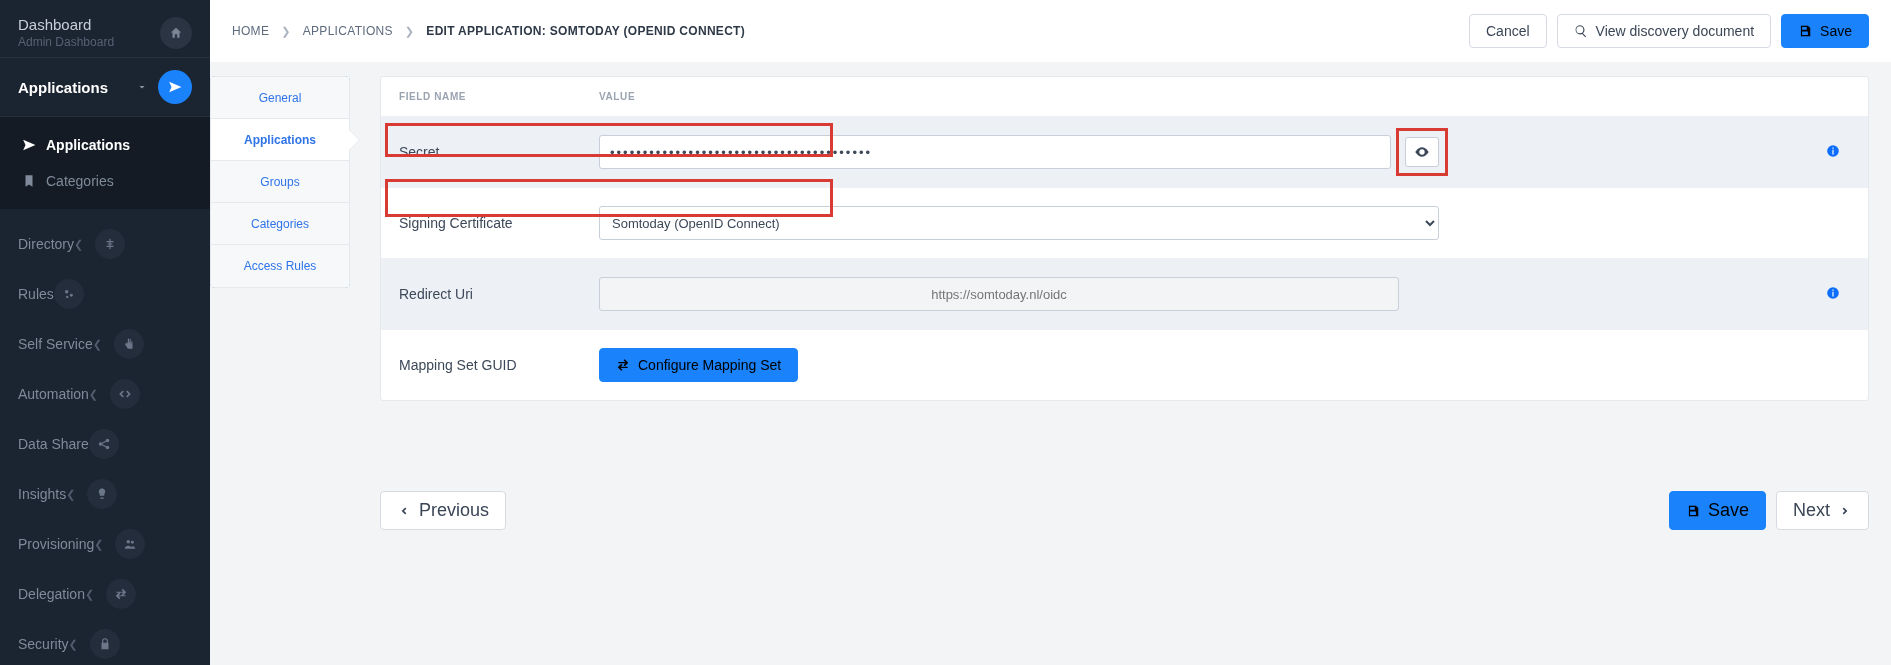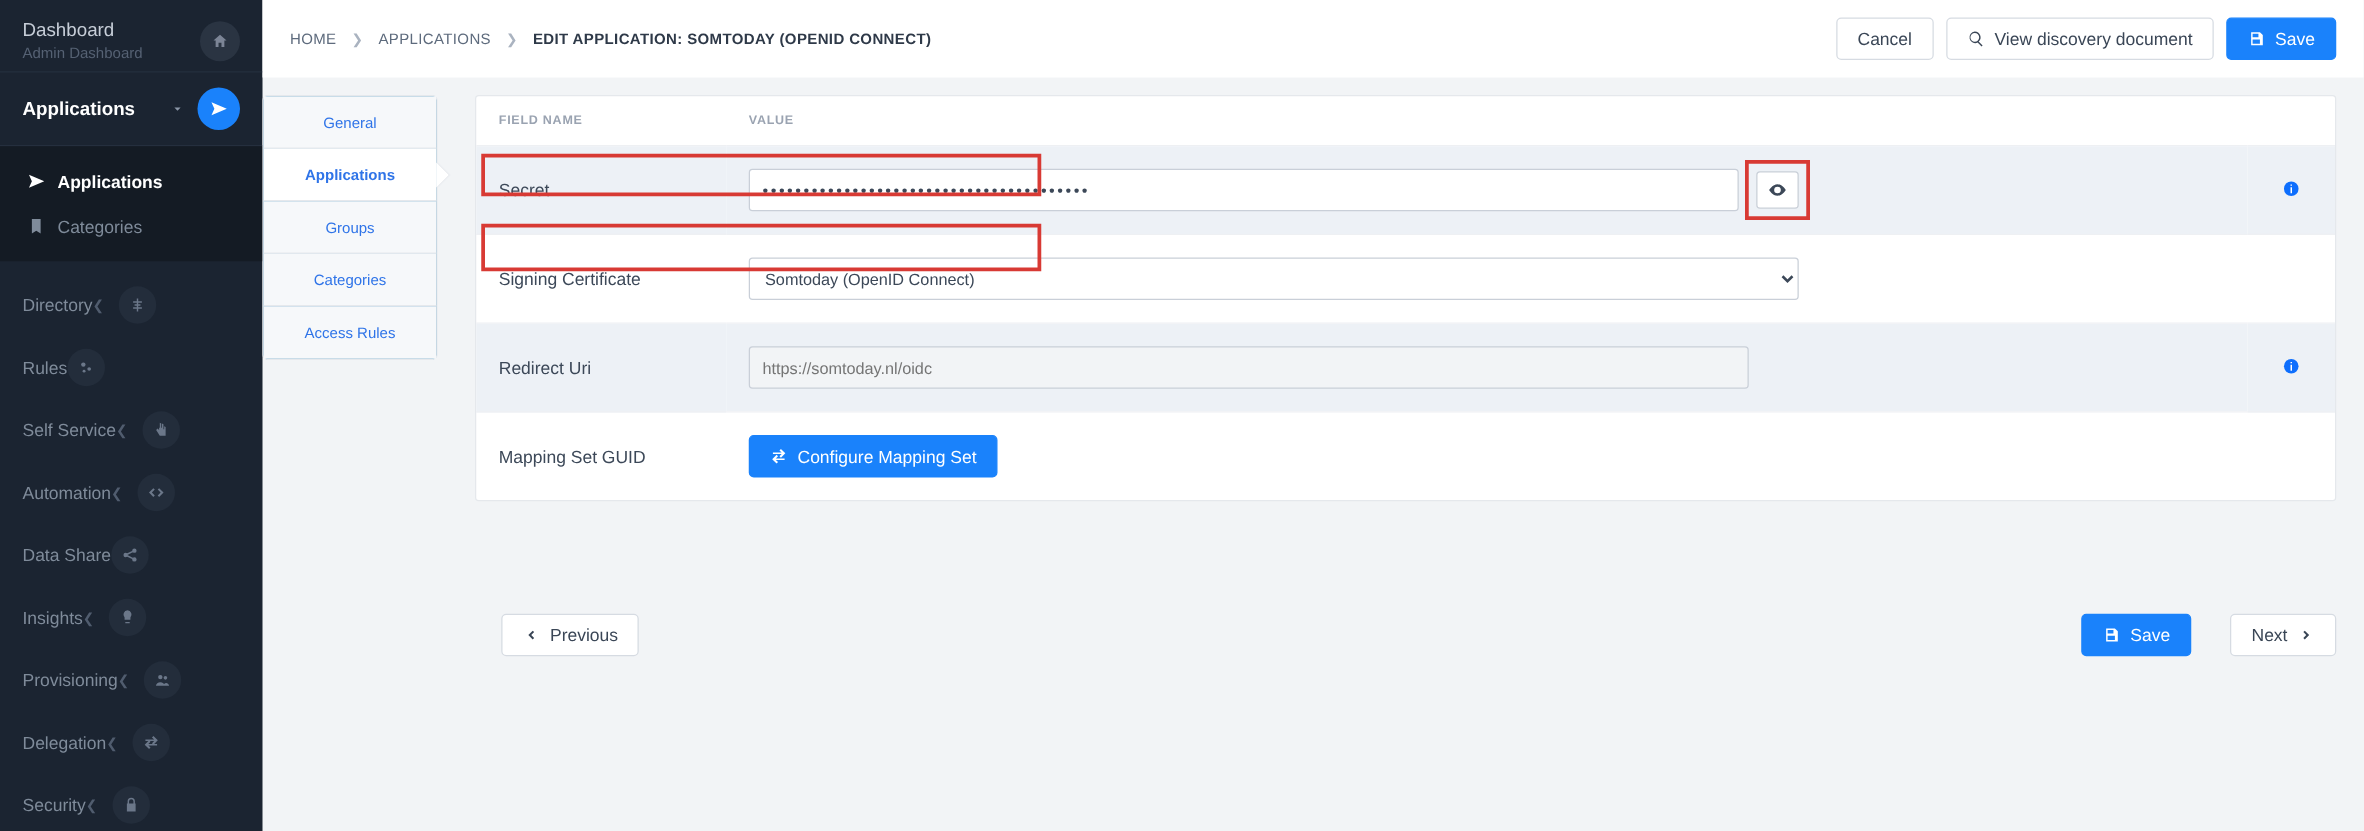--- a/index.html
+++ b/index.html
@@ -46,21 +46,21 @@
 
   
   .main{flex:1;display:flex;flex-direction:column;min-width:0;}
   .topbar{background:#fff;padding:14px 22px;display:flex;justify-content:space-between;}
   .breadcrumbs{display:flex;align-items:center;gap:12px;font-size:12px;color:#5e6b7d;letter-spacing:.3px;}
   .breadcrumbs .bc{text-transform:uppercase;cursor:pointer;}
   .breadcrumbs .bc.final{font-weight:700;color:#2e3948;cursor:default;}
   .breadcrumbs .sep{color:#aab3c0;font-size:11px;}
   .top-actions{display:flex;gap:10px;}
   .btn{border:1px solid var(--btn-border);background:#fff;color:#3a4656;padding:8px 16px;border-radius:4px;font-size:14px;cursor:pointer;display:inline-flex;align-items:center;gap:8px;}
-  .btn.primary{background:var(--accent);border-color:var(--accent);color:#ffffff;}
+  .btn.primary{background:var(--accent);border-color:var(--accent);color:#000000;}
   .btn svg{width:14px;height:14px;}
 
   .content{flex:1;padding:0 22px 22px 0;display:flex;gap:0;}
 
   
   .subnav{width:140px;background:#0369a1;border:1px solid var(--border);border-radius:4px;margin-top:14px;align-self:flex-start;}
   .subnav-item{height:42px;display:flex;align-items:center;justify-content:center;font-size:12px;color:#2f74e8;border-bottom:1px solid var(--border);cursor:pointer;position:relative;background:#f6f8fa;}
   .subnav-item:last-child{border-bottom:none;}
   .subnav-item.active{background:#fff;font-weight:600;}
   .subnav-item.active::after{content:"";position:absolute;right:-10px;top:50%;transform:translateY(-50%);width:0;height:0;border-top:10px solid transparent;border-bottom:10px solid transparent;border-left:10px solid #fff;filter:drop-shadow(1px 0 0 var(--border));}
@@ -84,21 +84,21 @@
   .input[readonly]{background:#f2f4f6;color:#98a2b1;}
   .select{width:100%;max-width:840px;height:34px;border:1px solid #c9cfd8;border-radius:3px;padding:0 8px;font-size:13px;color:#3c4858;background:#fff;}
 
   .secret-row{display:flex;align-items:center;gap:14px;max-width:840px;}
   .secret-row .input{flex:1;letter-spacing:2px;}
   .eye-btn{width:34px;height:30px;border:1px solid #c9cfd8;border-radius:3px;background:#fff;display:flex;align-items:center;justify-content:center;cursor:pointer;color:#3c4858;}
 
   .hl{position:absolute;border:3px solid var(--highlight-red);pointer-events:none;}
 
   .bottom-actions{display:flex;align-items:center;justify-content:space-between;margin-top:90px;}
-  .bottom-actions .btn{font-size:14px;margin-left:21px;}
+  .bottom-actions .btn{font-size:18px;}
 
   svg{display:block;}
 </style>
 </head>
 <body>
 
 <div class="app">
 
   <aside class="sidebar">
     <div class="sb-header">
@@ -328,21 +328,21 @@
                 <td class="fval">
                   <select class="select">
                     <option>Somtoday (OpenID Connect)</option>
                   </select>
                 </td>
                 <td class="info-col"></td>
               </tr>
               <tr class="alt">
                 <td class="fname">Redirect Uri</td>
                 <td class="fval">
-                  <input class="input" readonly="" style="max-width: 800px;" placeholder="https://somtoday.nl/oidc">
+                  <input class="input" readonly="" style="max-width: 800px; text-align: center;" placeholder="https://somtoday.nl/oidc">
                 </td>
                 <td class="info-col"><span class="info-icn">
                       <svg viewBox="0 0 24 24" width="14" height="14" fill="currentColor">
                         <circle cx="12" cy="12" r="10"></circle>
                         <path d="M11 10h2v8h-2zm0-4h2v2h-2z" fill="#fff"></path>
                       </svg>
                     </span></td>
               </tr>
               <tr>
                 <td class="fname">Mapping Set GUID</td>

